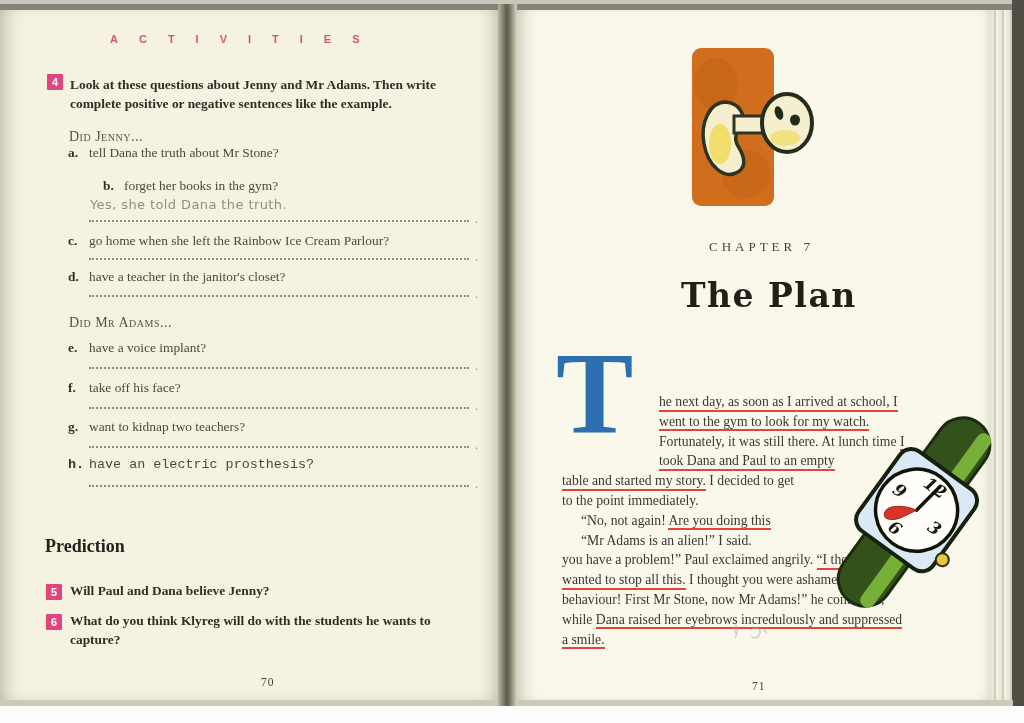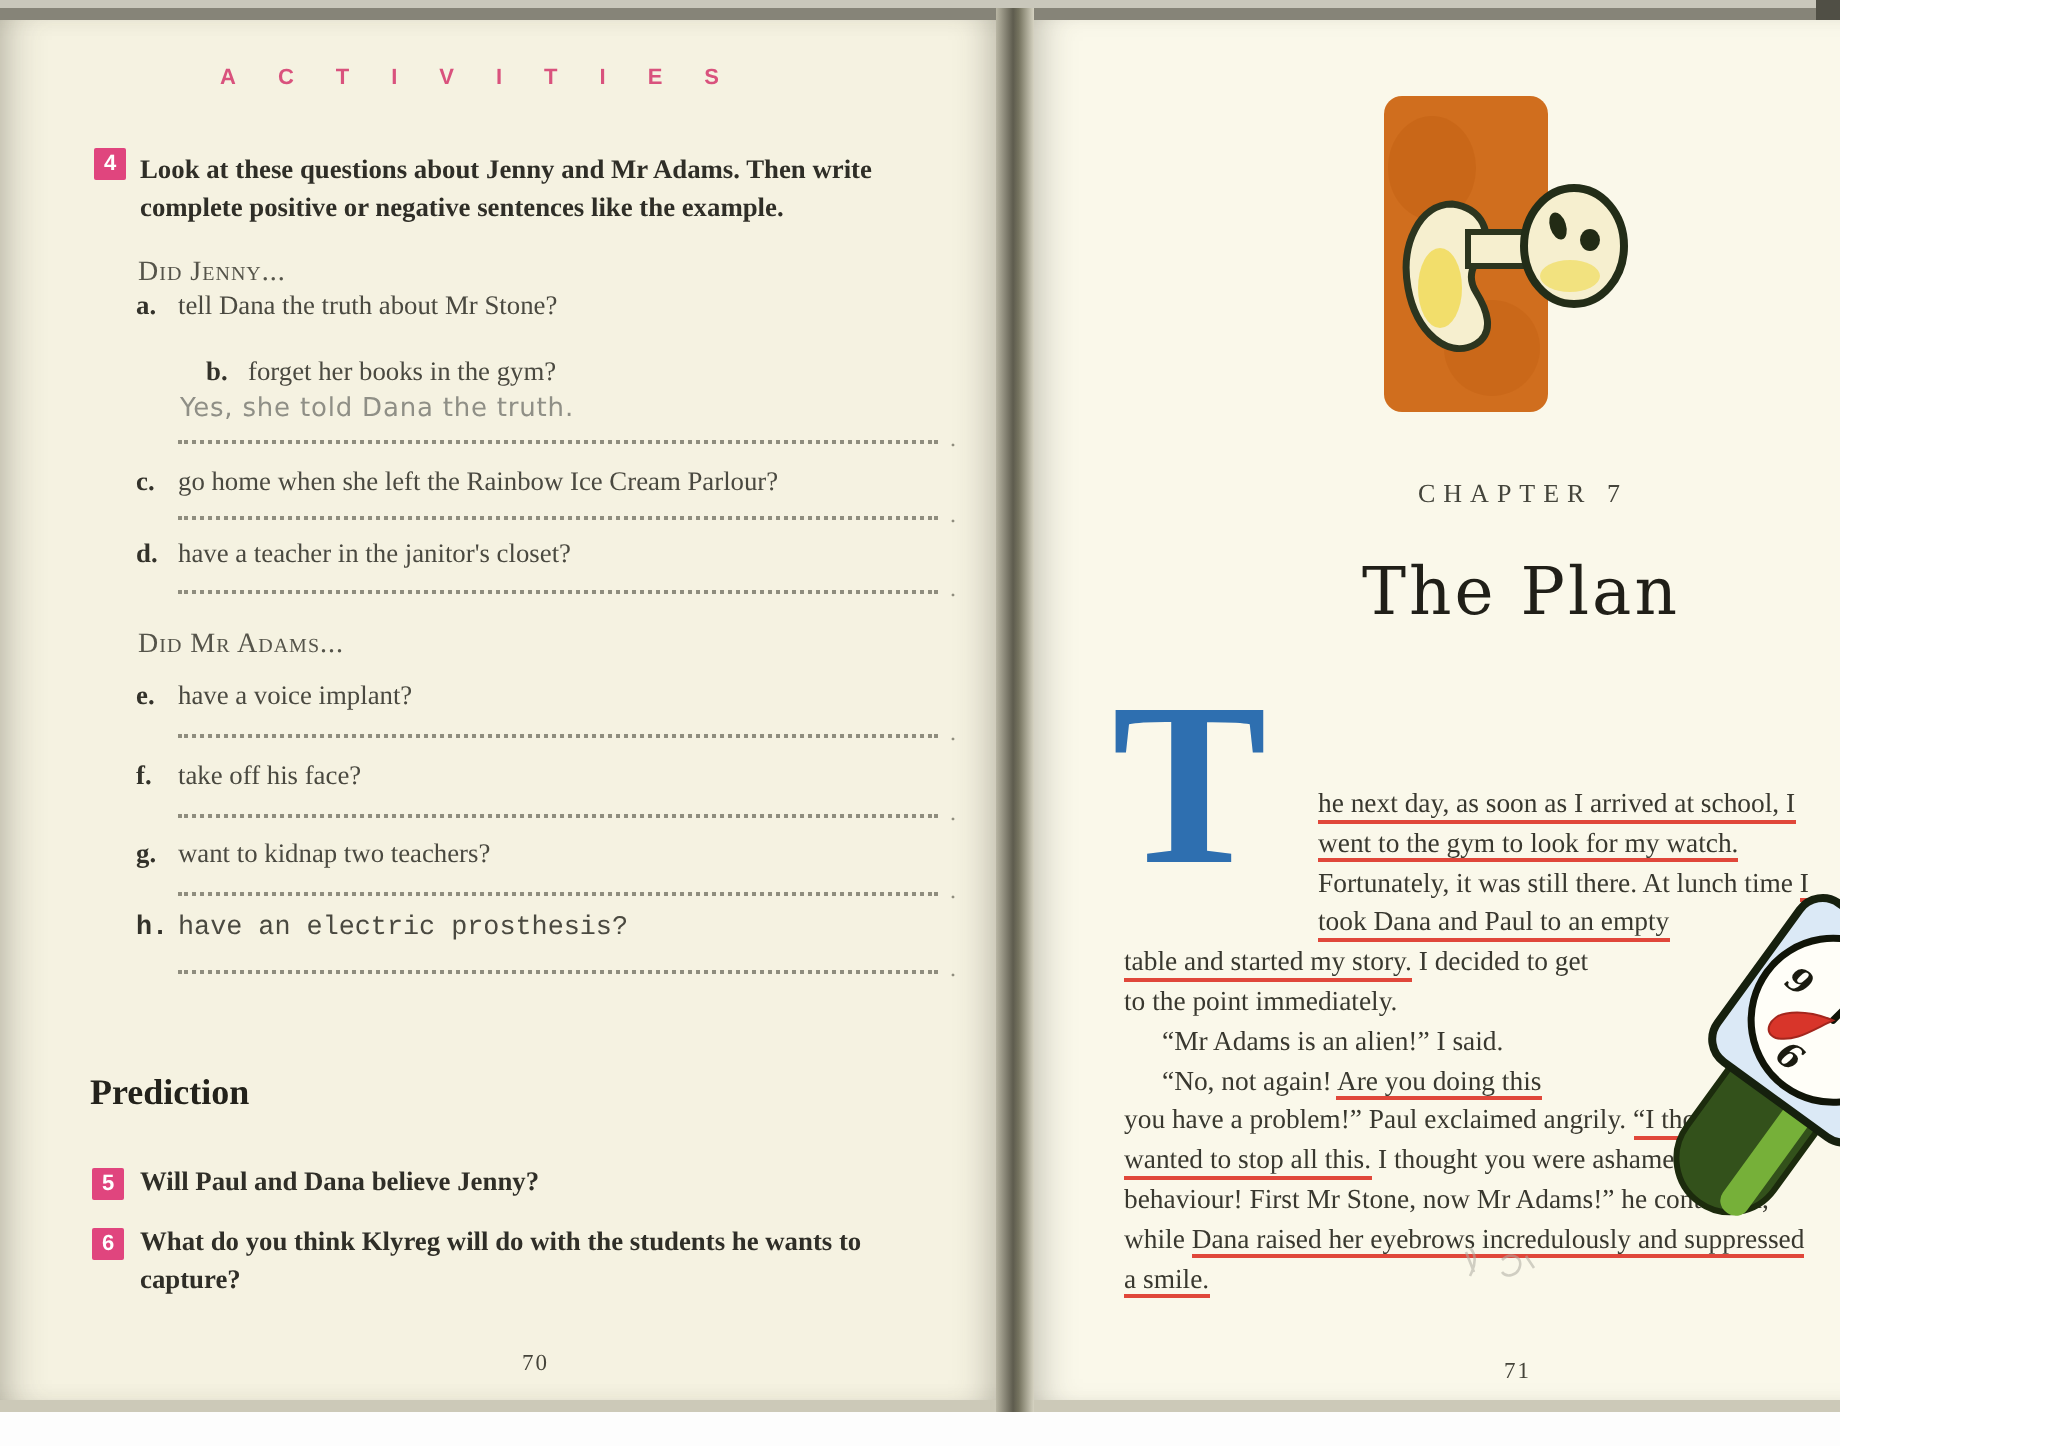--- a/index.html
+++ b/index.html
@@ -1,21 +1,21 @@
 <!DOCTYPE html>
 <html style="--pink: #e0457e; --red: #e0473a; --blue: #2e6fb0; --orange: #d06e1e;"><head>
 <meta charset="utf-8">
 <style>
   :root{
     --pink:#e0457e; --red:#e0473a; --blue:#2e6fb0; --orange:#d06e1e;
     --ink:#37362e; --ink-soft:#4a4940; --gray-label:#55544a;
   }
   html,body{margin:0;padding:0;}
   body{font-family:"Liberation Serif",serif;background:#ffffff;}
-  .stage{position:relative;width:920px;height:723px;overflow:hidden;background:#fdfdfb;}
+  .stage{position:relative;width:1024px;height:723px;overflow:hidden;background:#fdfdfb;}
 
   
   .top-edge{position:absolute;left:0;top:0;width:1024px;height:4px;background:#c9c7bb;}
   .top-bar{position:absolute;left:0;top:4px;width:1024px;height:6px;background:#868478;}
   .right-dark{position:absolute;right:0;top:0;width:12px;height:710px;background:#504f45;}
   .page-edges{position:absolute;left:991px;top:10px;width:22px;height:694px;
     background:repeating-linear-gradient(90deg,#e9e7d8 0 3px,#cfcdbd 3px 5px,#f2f0e2 5px 8px);}
   .bottom-strip{position:absolute;left:0;top:706px;width:1024px;height:17px;background:#fdfdfd;}
   .bottom-shadow{position:absolute;left:0;top:700px;width:1013px;height:6px;background:#ccc9b8;}
 
@@ -40,21 +40,21 @@
   .item .letter{display:inline-block;width:21px;font-weight:bold;color:#33322a;}
   .answer{position:absolute;left:90px;font-family:"DejaVu Sans",sans-serif;font-size:13px;
     color:#8f8f86;letter-spacing:.4px;}
   .dots{position:absolute;left:89px;width:380px;height:10px;border-bottom:2px dotted #8f8d7e;}
   .dots::after{content:".";position:absolute;right:-9px;bottom:-7px;color:#8f8d7e;font-size:12px;}
   .prediction-h{position:absolute;left:45px;top:536px;font-weight:bold;font-size:18px;color:#23221b;}
   .pagenum{position:absolute;font-size:11.5px;color:#45443a;letter-spacing:1px;}
 
   
   .chapter-label{position:absolute;left:709px;top:239px;font-size:13px;letter-spacing:4px;color:#45453c;}
-  .chapter-title{position:absolute;left:681px;top:276px;font-weight:normal;font-size:33px;
+  .chapter-title{position:absolute;left:681px;top:276px;font-weight:bold;font-size:33px;
     letter-spacing:1.5px;color:#201f18;font-family:"DejaVu Serif",serif;}
   .dropcap{position:absolute;left:556px;top:344px;font-size:116px;line-height:98px;
     font-weight:bold;color:var(--blue);font-family:"Liberation Serif",serif;}
   .story{position:absolute;left:562px;top:366px;width:420px;font-size:13.7px;
     line-height:19.8px;color:#39382f;margin-top:26px;}
   .sline{white-space:nowrap;}
   .sline.dc{padding-left:97px;}
   .sline.ind{text-indent:19px;}
   .story .u{border-bottom:2.5px solid var(--red);padding-bottom:.5px;}
   .key-art{position:absolute;left:686px;top:44px;}
@@ -153,22 +153,22 @@
   <div class="chapter-title">The Plan</div>
 
   <div class="dropcap">T</div>
   <div class="story">
       <div class="sline dc"><span class="u">he next day, as soon as I arrived at school, I</span></div>
       <div class="sline dc"><span class="u">went to the gym to look for my watch.</span></div>
       <div class="sline dc"><span>Fortunately, it was still there. At lunch time </span><span class="u">I</span></div>
       <div class="sline dc"><span class="u">took Dana and Paul to an empty</span></div>
       <div class="sline"><span class="u">table and started my story.</span><span> I decided to get</span></div>
       <div class="sline"><span>to the point immediately.</span></div>
+      <div class="sline ind"><span>“No, not again! </span><span class="u">Are you doing this</span></div>
       <div class="sline ind"><span>“Mr Adams is an alien!” I said.</span></div>
-      <div class="sline ind"><span>“No, not again! </span><span class="u">Are you doing this</span></div>
       <div class="sline"><span>you have a problem!” Paul exclaimed angrily. </span><span class="u">“I thought you</span></div>
       <div class="sline"><span class="u">wanted to stop all this.</span><span> I thought you were ashamed of your</span></div>
       <div class="sline"><span>behaviour! First Mr Stone, now Mr Adams!” he continued,</span></div>
       <div class="sline"><span>while </span><span class="u">Dana raised her eyebrows incredulously and suppressed</span></div>
       <div class="sline"><span class="u">a smile.</span></div>
     </div>
 
   <svg class="watch-art" width="162" height="192" viewBox="0 0 162 192" style="overflow:visible">
     <g transform="rotate(36 81 96)">
       <rect x="54" y="-14" width="54" height="220" rx="27" fill="#33511b" stroke="#1c2b0d" stroke-width="3"></rect>

